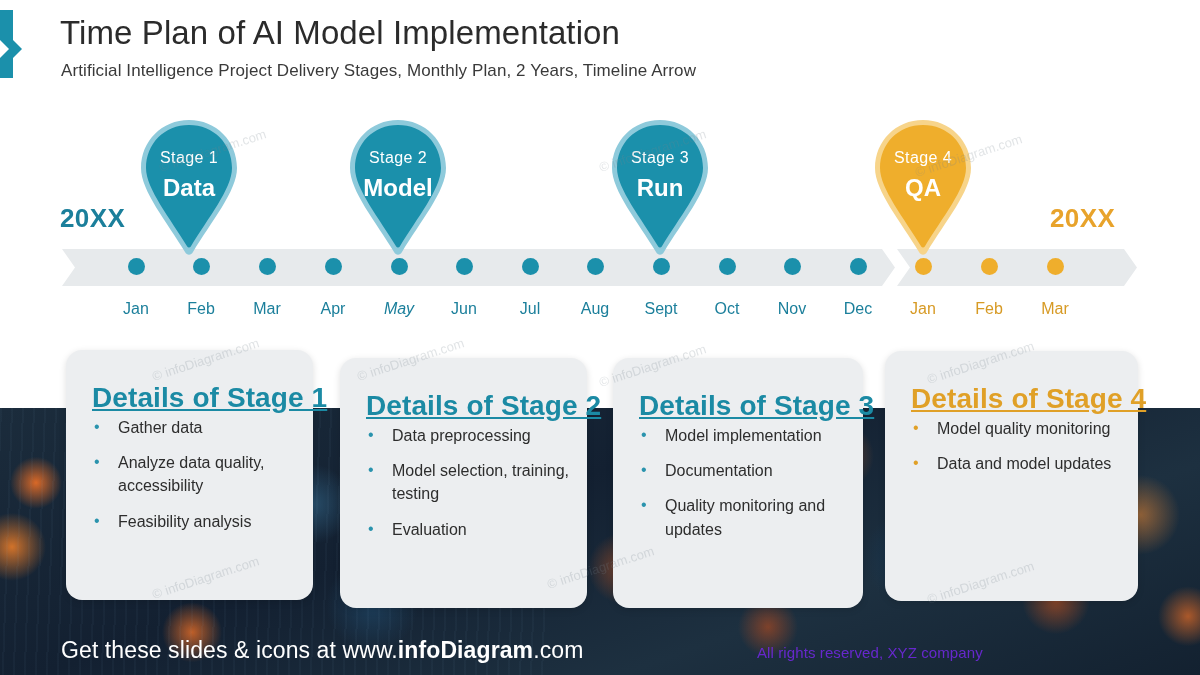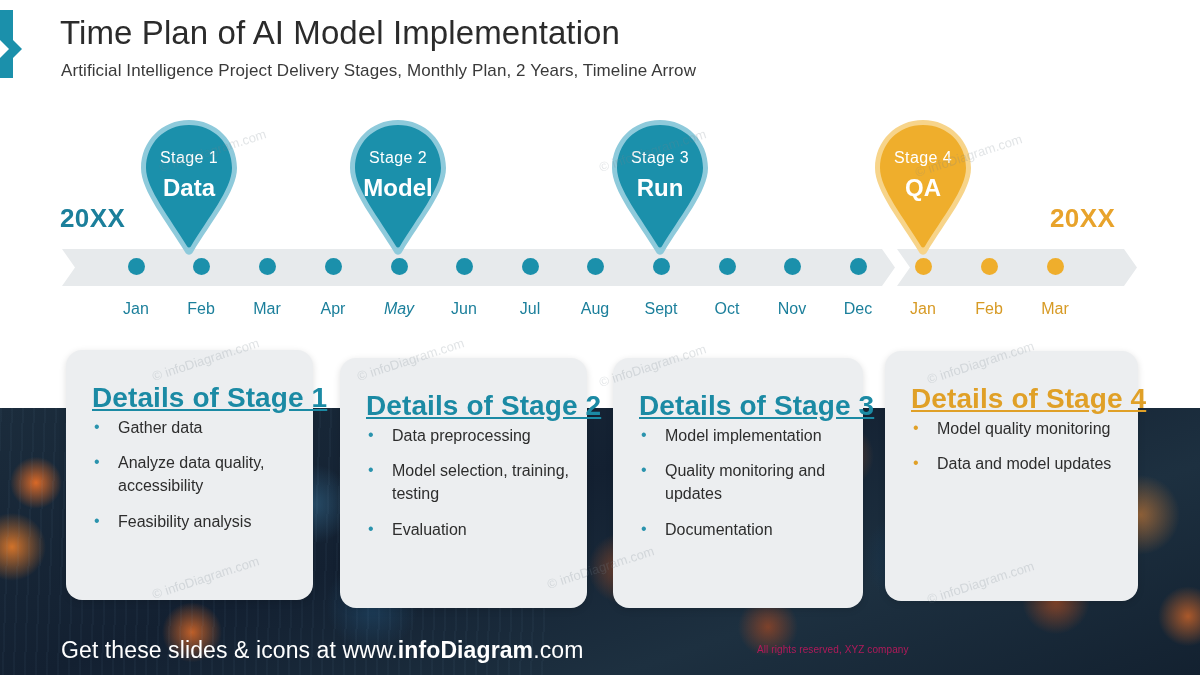--- a/index.html
+++ b/index.html
@@ -177,21 +177,21 @@
 
   
   #footer-cta {
     position: absolute; left: 61px; top: 637px;
     font-size: 23px; color: #ffffff; letter-spacing: .1px;
     white-space: nowrap;
   }
   #footer-cta .brand { font-weight: bold; }
   #footer-rights {
     position: absolute; left: 757px; top: 644px;
-    font-size: 10px; color: #be185d; letter-spacing: .1px;
+    font-size: 15px; color: #6d28d9; letter-spacing: .1px;
     white-space: nowrap; opacity: .92;
   }
 
   
   .wm {
     position: absolute;
     font-size: 13px;
     color: rgba(120,130,140,.22);
     transform: rotate(-18deg);
     white-space: nowrap;
@@ -303,22 +303,22 @@
         <ul class="card-list teal">
           <li>Data preprocessing</li>
           <li>Model selection, training, testing</li>
           <li>Evaluation</li>
         </ul>
       </div>
       <div class="card" style="left: 613px; top: 358px; width: 250px; height: 250px;">
         <div class="card-title teal">Details of Stage 3</div>
         <ul class="card-list teal">
           <li>Model implementation</li>
+          <li>Documentation</li>
           <li>Quality monitoring and updates</li>
-          <li>Documentation</li>
         </ul>
       </div>
       <div class="card" style="left: 885px; top: 351px; width: 253px; height: 250px;">
         <div class="card-title orange">Details of Stage 4</div>
         <ul class="card-list orange">
           <li>Model quality monitoring</li>
           <li>Data and model updates</li>
         </ul>
       </div>
     </div>

